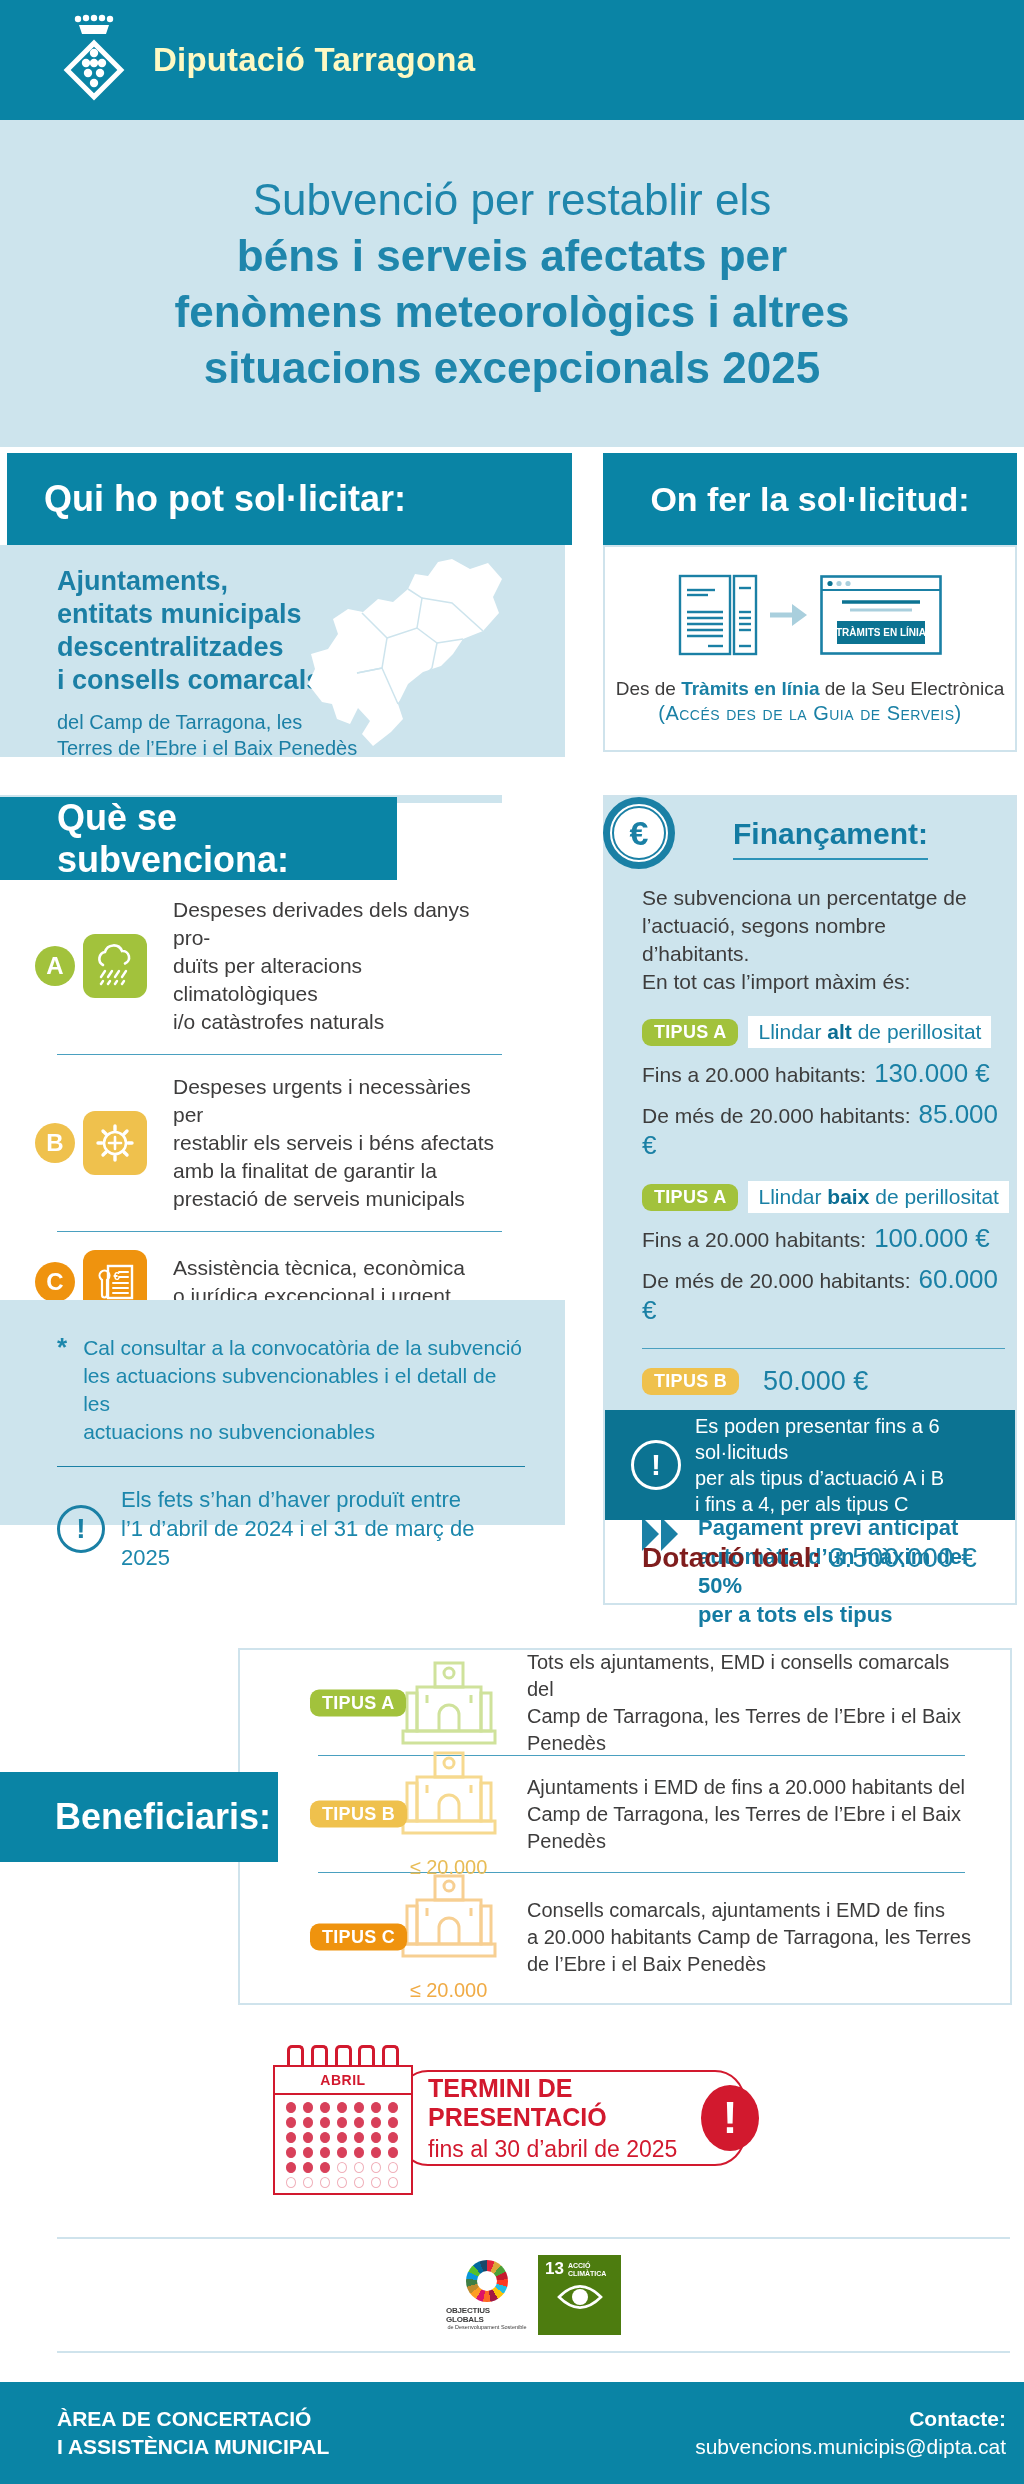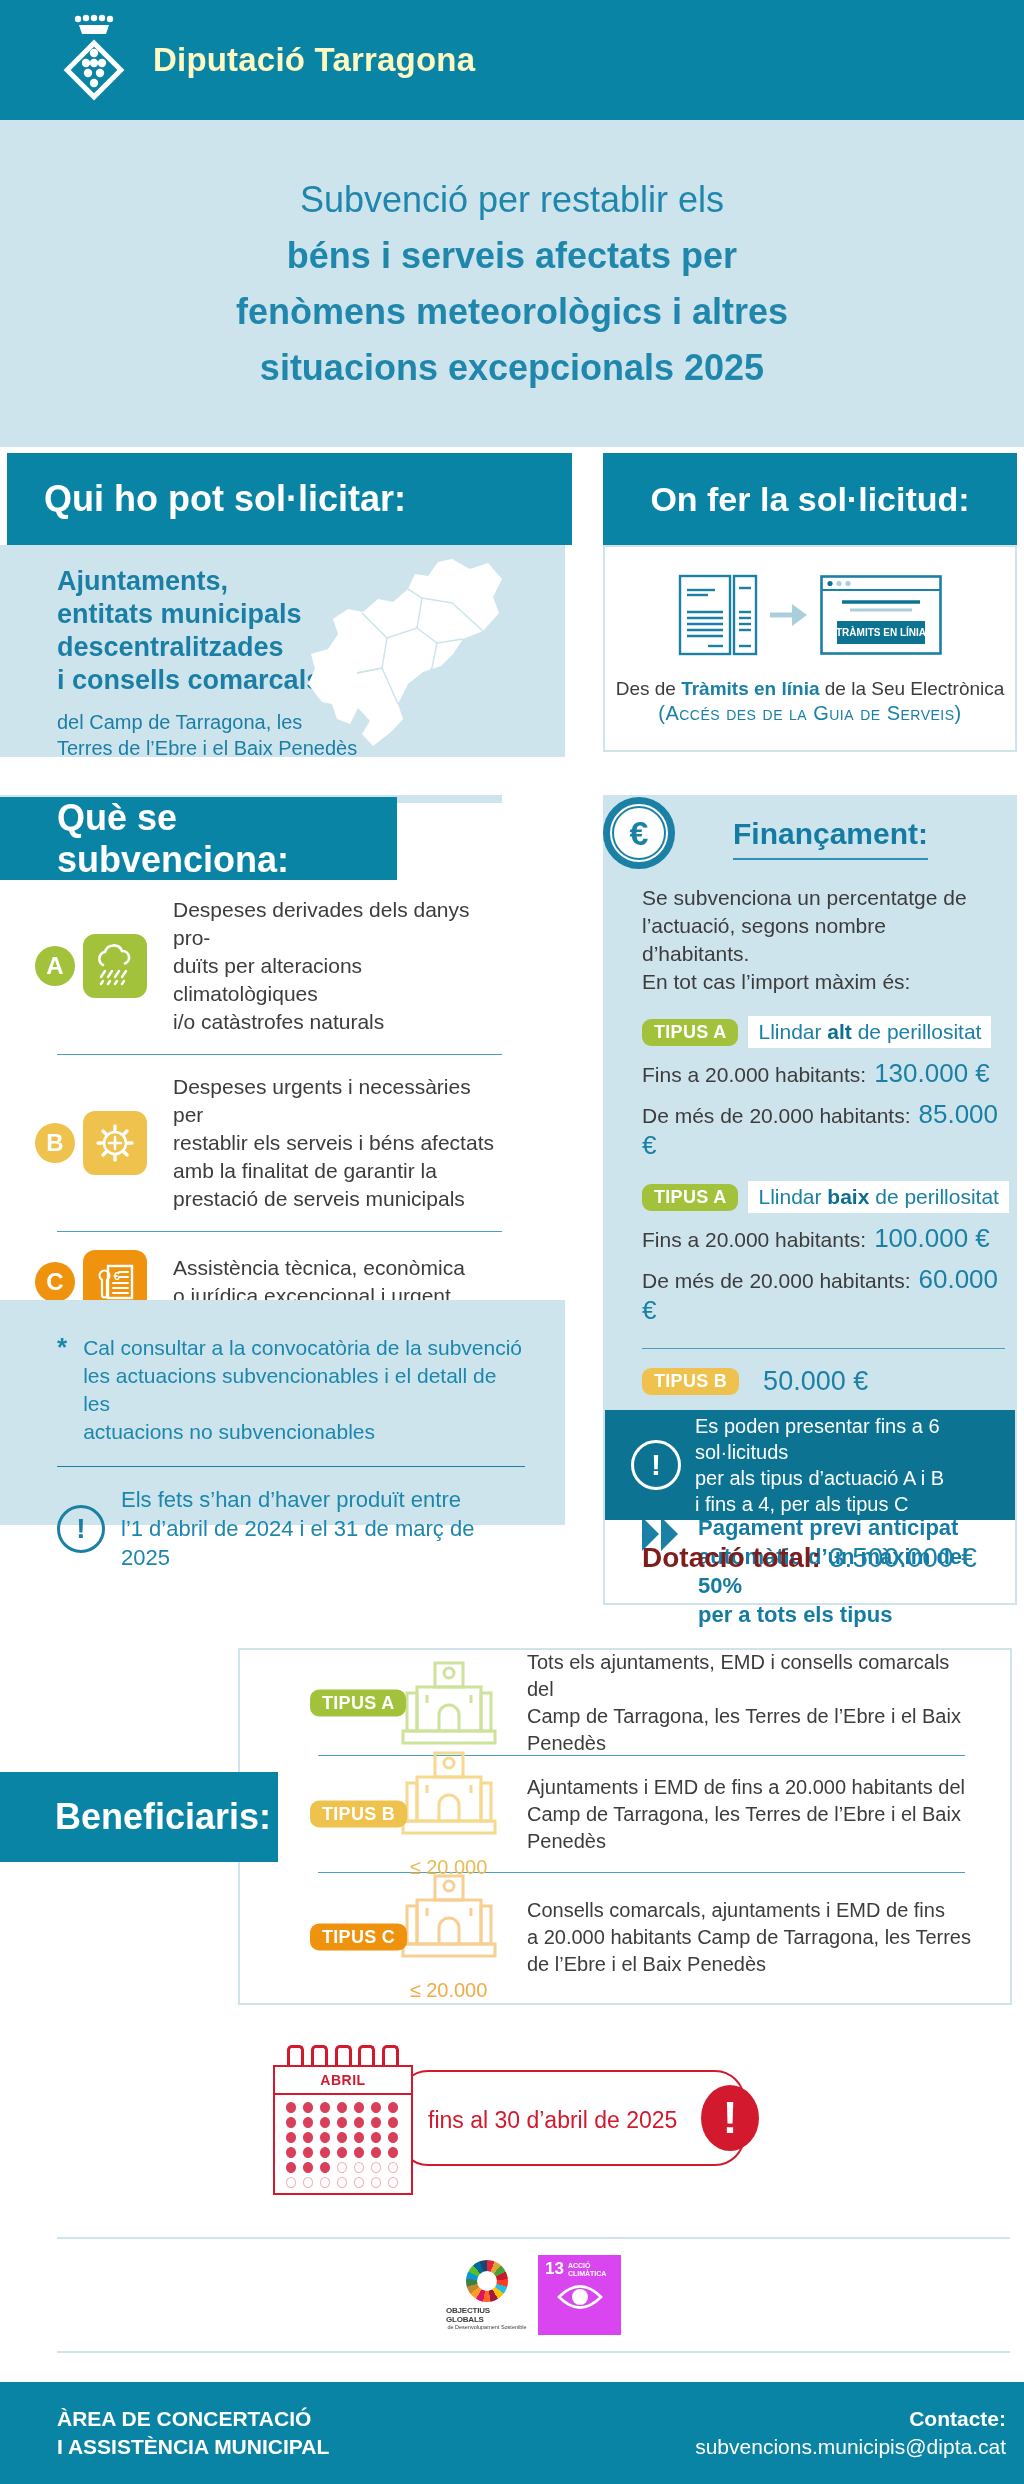--- a/index.html
+++ b/index.html
@@ -10,21 +10,21 @@
   .lightblue{background:#cde4ed;}
   .preline{white-space:pre-line;}
 
   
   .band-top{left:0;top:0;width:1024px;height:120px;display:flex;align-items:center;padding-left:55px;box-sizing:border-box;}
   .brand{display:flex;align-items:center;gap:20px;}
   .brand-name{color:#fef9c3;font-size:33px;font-weight:700;letter-spacing:.2px;}
 
   
   .title-band{left:0;top:120px;width:1024px;height:327px;display:flex;align-items:center;justify-content:center;}
-  .title{color:#1f86ac;font-size:36px;line-height:56px;text-align:center;font-weight:700;}
+  .title{color:#1f86ac;font-size:44px;line-height:56px;text-align:center;font-weight:700;}
   .title .t-light{font-weight:400;}
 
   
   .sec-band{color:#fff;font-weight:700;font-size:36px;display:flex;align-items:center;box-sizing:border-box;}
   .qui-band{left:7px;top:453px;width:565px;height:92px;padding-left:37px;}
   .on-band{left:603px;top:453px;width:414px;height:92px;justify-content:center;font-size:34px;}
   .que-shadow{left:0;top:795px;width:502px;height:8px;}
   .que-band{left:0;top:797px;width:397px;height:83px;padding-left:57px;font-size:36px;z-index:2;}
 
   
@@ -133,21 +133,21 @@
   .sdg-box{width:82px;height:80px;background:#fff;display:flex;flex-direction:column;align-items:center;justify-content:center;}
   .sdg-wheel{width:42px;height:42px;border-radius:50%;position:relative;
     background:conic-gradient(#e5243b 0 21deg,#dda63a 21deg 42deg,#4c9f38 42deg 64deg,#c5192d 64deg 85deg,#ff3a21 85deg 106deg,
     #26bde2 106deg 127deg,#fcc30b 127deg 148deg,#a21942 148deg 170deg,#fd6925 170deg 191deg,#dd1367 191deg 212deg,
     #fd9d24 212deg 233deg,#bf8b2e 233deg 254deg,#3f7e44 254deg 276deg,#0a97d9 276deg 297deg,#56c02b 297deg 318deg,
     #00689d 318deg 339deg,#19486a 339deg 360deg);}
   .sdg-wheel::after{content:"";position:absolute;left:50%;top:50%;transform:translate(-50%,-50%);
                     width:20px;height:20px;border-radius:50%;background:#fff;}
   .sdg-t1{font-size:8px;font-weight:700;color:#3d3c3c;margin-top:4px;letter-spacing:-.2px;}
   .sdg-t2{font-size:5.5px;color:#3d3c3c;}
-  .sdg13-box{width:83px;height:80px;background:#d946ef;color:#fff;box-sizing:border-box;padding:5px 7px;display:flex;flex-direction:column;}
+  .sdg13-box{width:83px;height:80px;background:#4d7c0f;color:#fff;box-sizing:border-box;padding:5px 7px;display:flex;flex-direction:column;}
   .sdg13-top{display:flex;align-items:flex-start;gap:4px;}
   .sdg13-num{font-size:17px;font-weight:700;line-height:17px;}
   .sdg13-lab{font-size:7px;font-weight:700;line-height:8px;margin-top:2px;}
   .sdg13-eye{align-self:center;margin-top:4px;}
 
   
   .footer{left:0;top:2382px;width:1024px;height:102px;display:flex;align-items:center;justify-content:space-between;
           box-sizing:border-box;padding:0 18px 0 57px;}
   .foot-left{color:#fff;font-weight:700;font-size:21px;line-height:28px;}
   .foot-right{text-align:right;color:#fff;font-size:21px;line-height:28px;}
@@ -491,20 +491,21 @@
         <span class="b-cap" style="color:#f0ab45;margin-left:60px;">≤ 20.000</span>
       </span>
       <span class="b-text preline">Consells comarcals, ajuntaments i EMD de fins
 a 20.000 habitants Camp de Tarragona, les Terres
 de l’Ebre i el Baix Penedès</span>
     </div>
   </div>
 
   <div class="abs termini-wrap">
     <div class="term-box">
+      <div class="term-title">TERMINI DE PRESENTACIÓ</div>
       <div class="term-sub">fins al 30 d’abril de 2025</div>
       <span class="term-excl"></span>
     </div>
     <div class="calendar">
       <div class="cal-rings">
         <span class="ring"></span>
           <span class="ring"></span>
           <span class="ring"></span>
           <span class="ring"></span>
           <span class="ring"></span>

